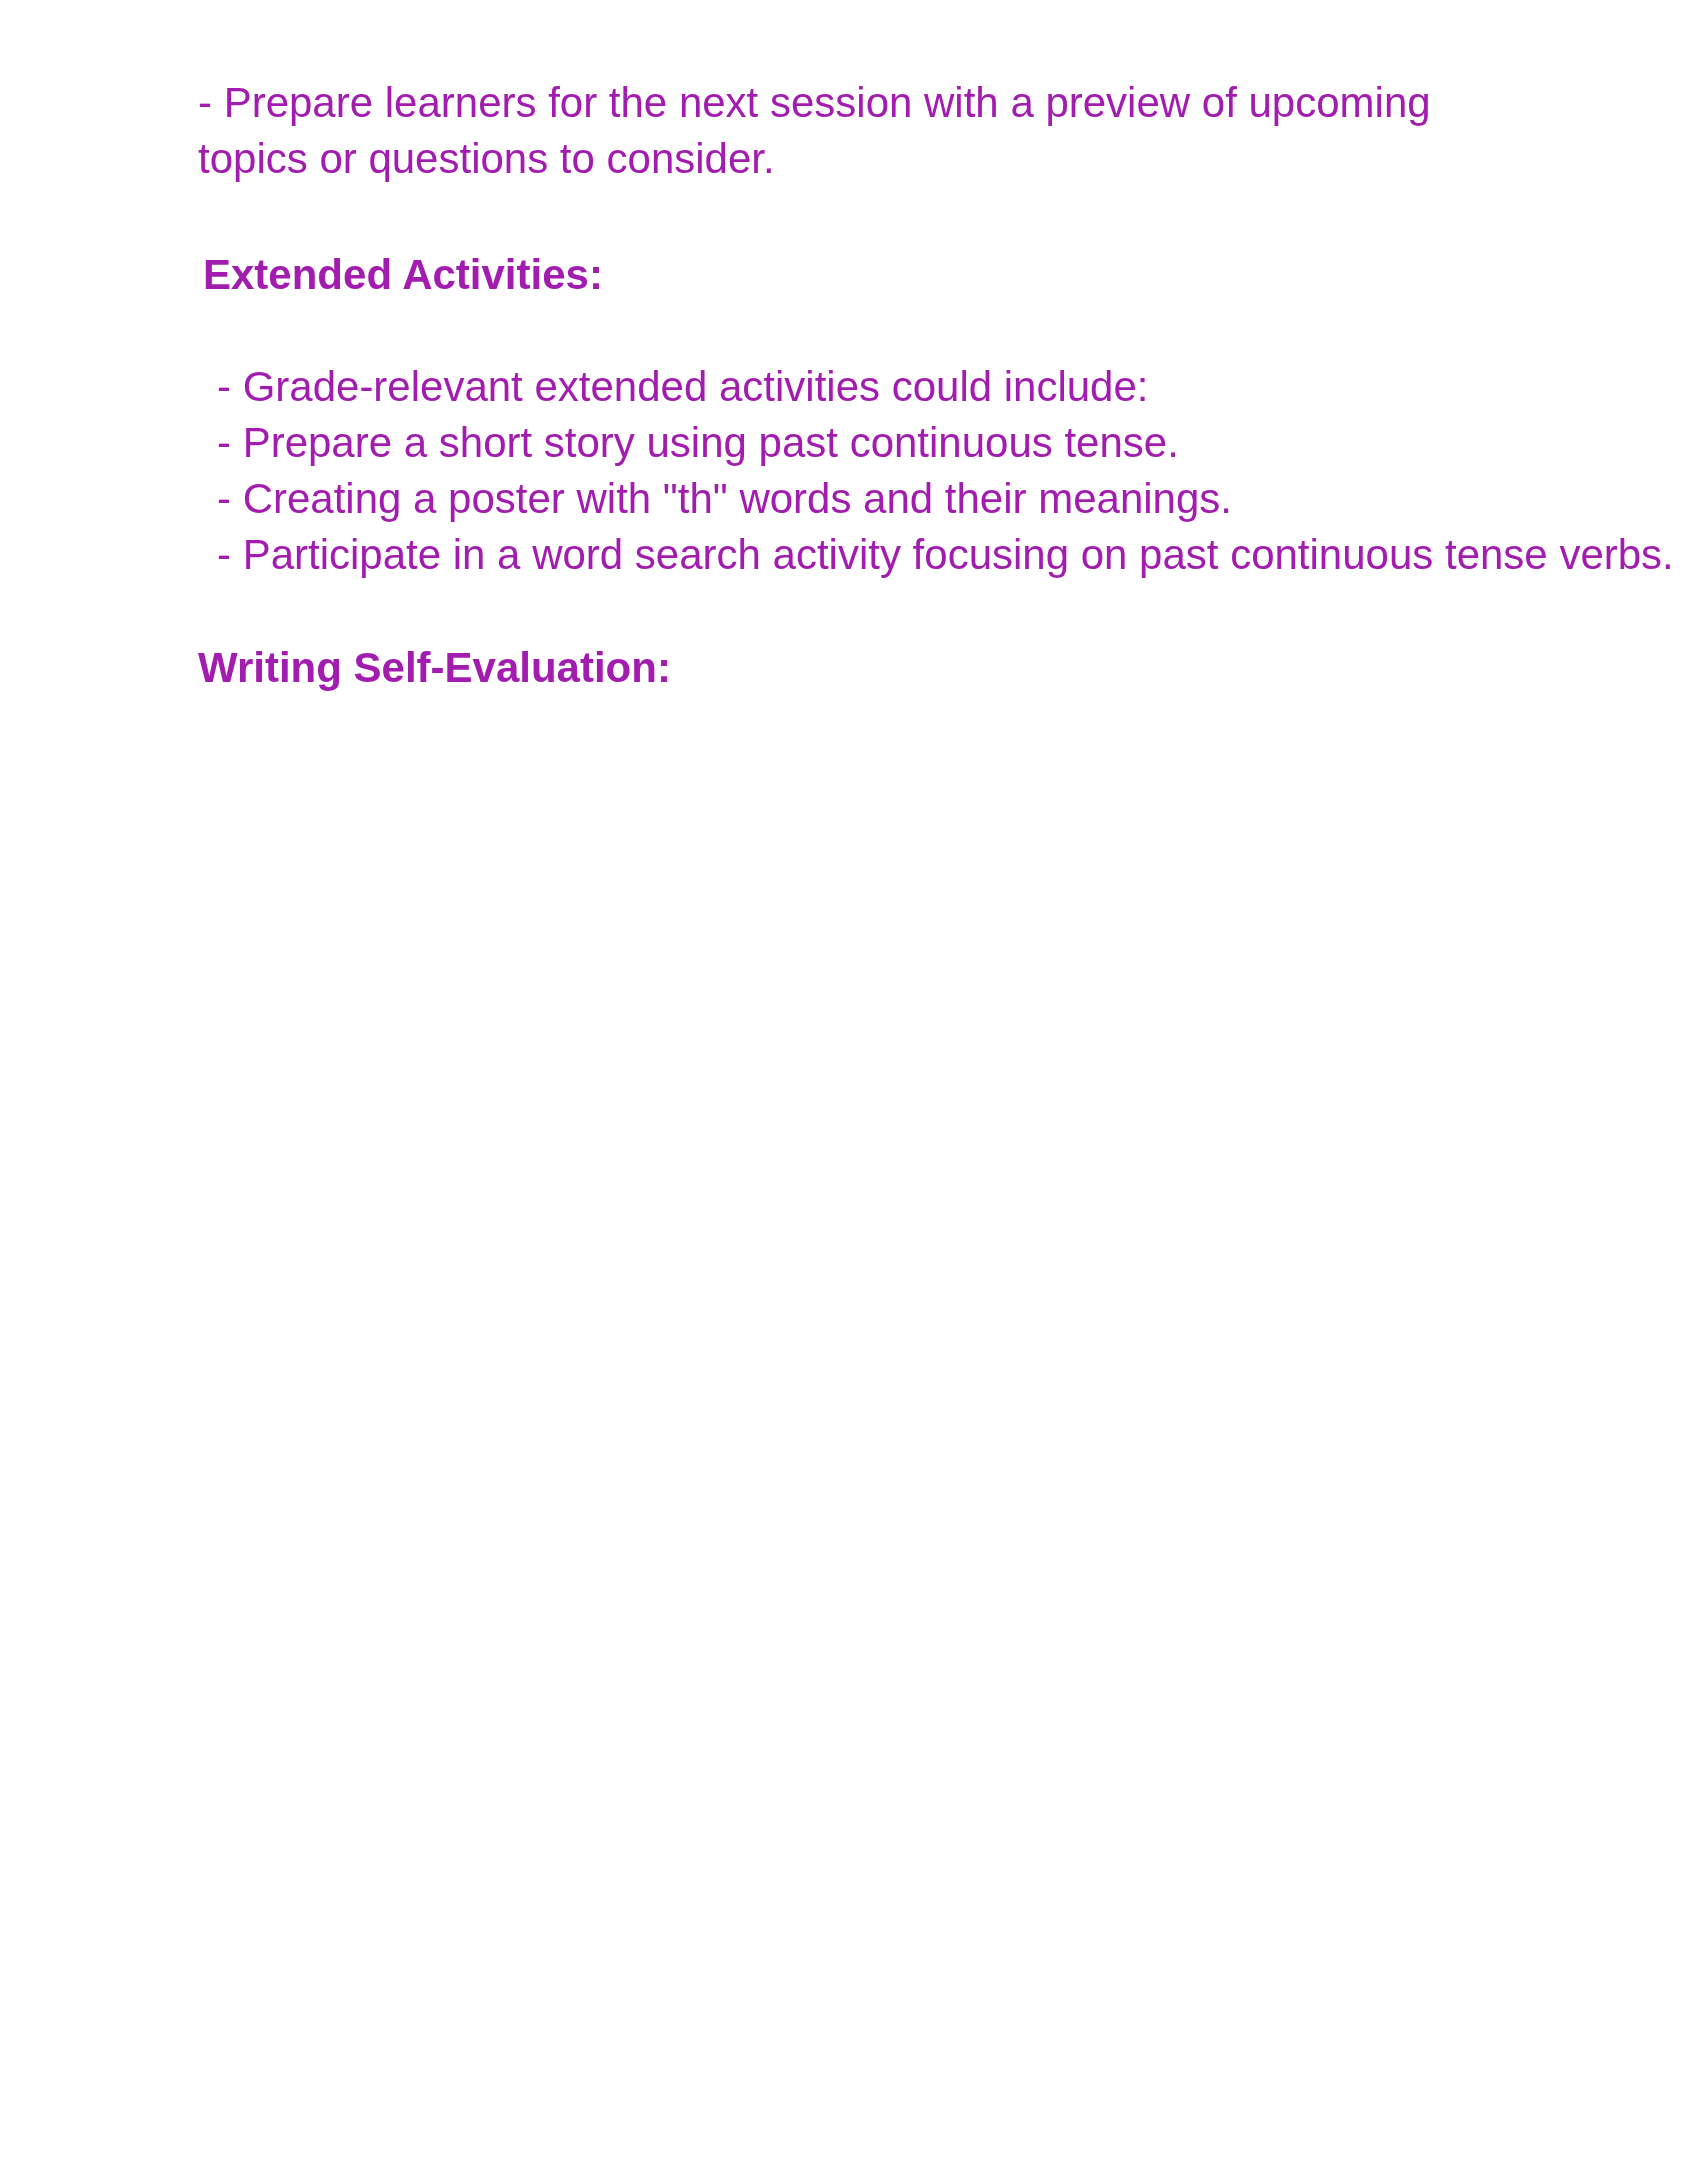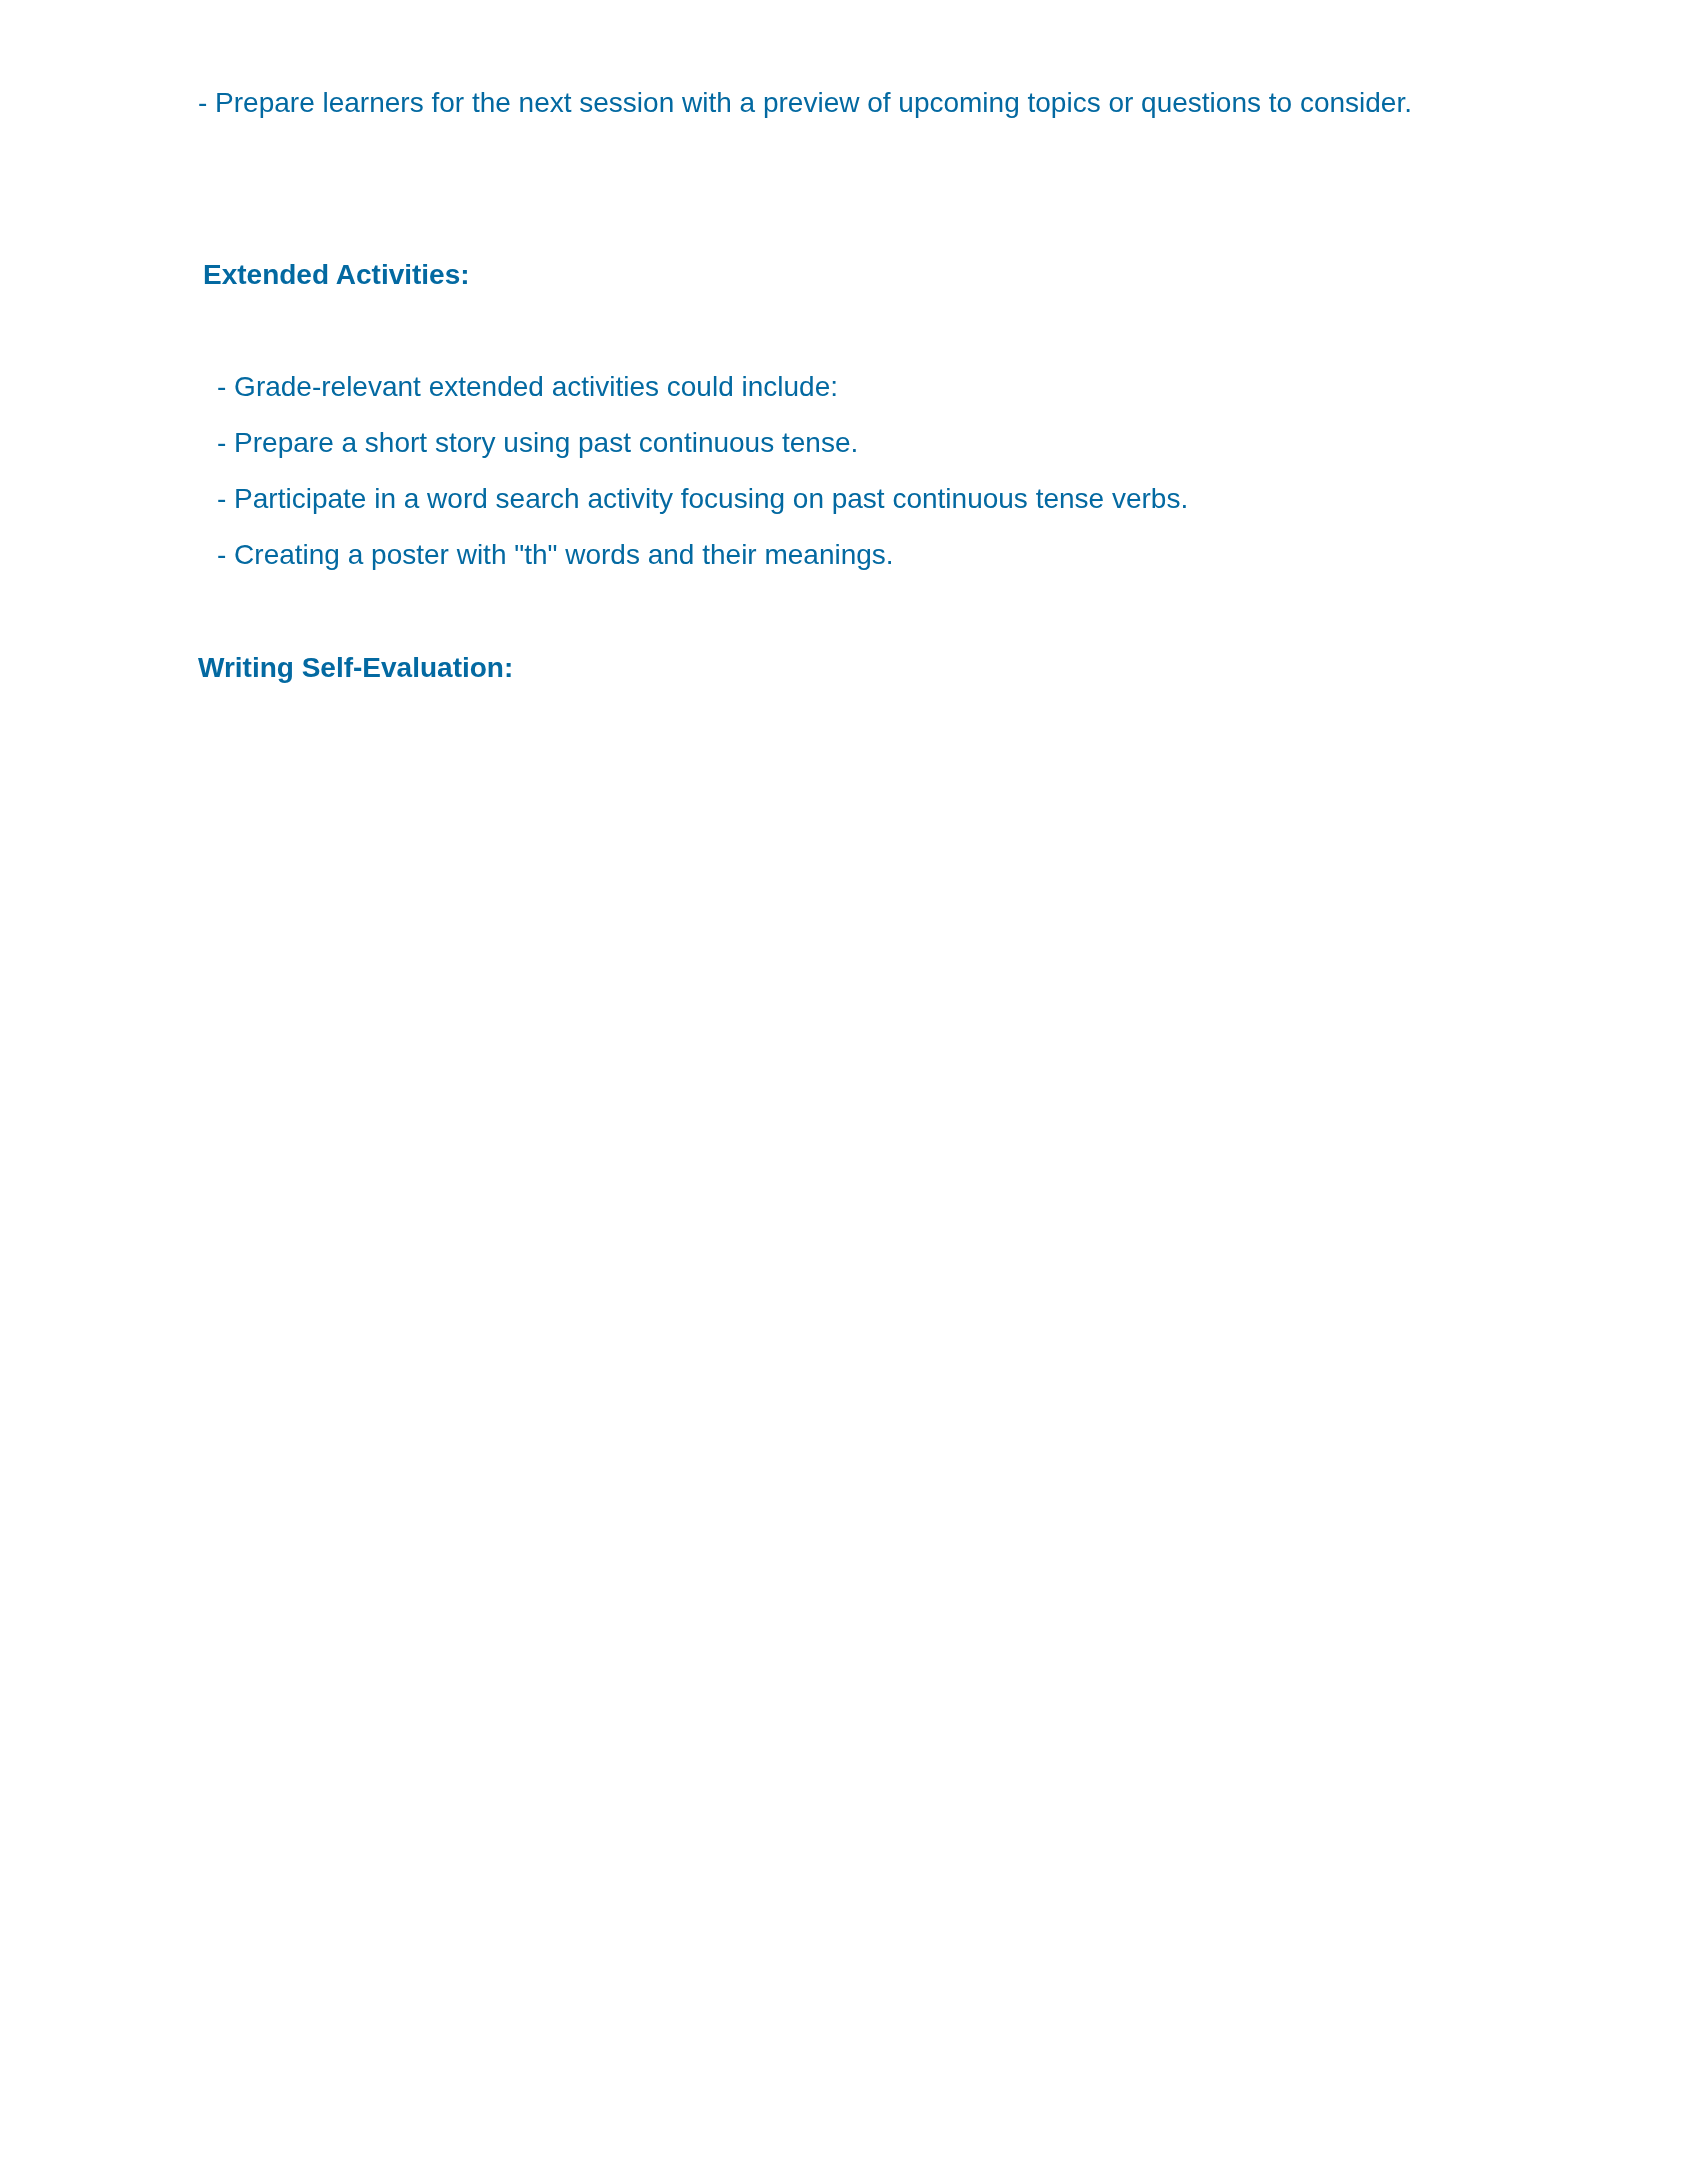--- a/index.html
+++ b/index.html
@@ -16,22 +16,22 @@
     overflow: hidden;
   }
   .content {
     position: absolute;
     left: 198px;
     top: 0;
     width: 1267px;
   }
   .para, .bullet, .heading {
     font-family: "Liberation Sans", sans-serif;
-    color: #0369a1;
-    font-size: 28px;
+    color: #a21caf;
+    font-size: 42px;
     line-height: 56px;
     letter-spacing: 0px;
     white-space: normal;
   }
   .para {
     font-weight: normal;
     margin: 0;
   }
   .bullet {
     font-weight: normal;
@@ -59,22 +59,22 @@
       <p class="para">- Prepare learners for the next session with a preview of upcoming topics or questions to consider.</p>
     </div>
 
     <div class="blk-h1">
       <h2 class="heading">Extended Activities:</h2>
     </div>
 
     <div class="blk-list">
       <p class="bullet">- Grade-relevant extended activities could include:</p>
       <p class="bullet">- Prepare a short story using past continuous tense.</p>
+      <p class="bullet">- Creating a poster with "th" words and their meanings.</p>
       <p class="bullet">- Participate in a word search activity focusing on past continuous tense verbs.</p>
-      <p class="bullet">- Creating a poster with "th" words and their meanings.</p>
     </div>
 
     <div class="blk-h2">
       <h2 class="heading">Writing Self-Evaluation:</h2>
     </div>
 
   </div>
 </div>
 
 

